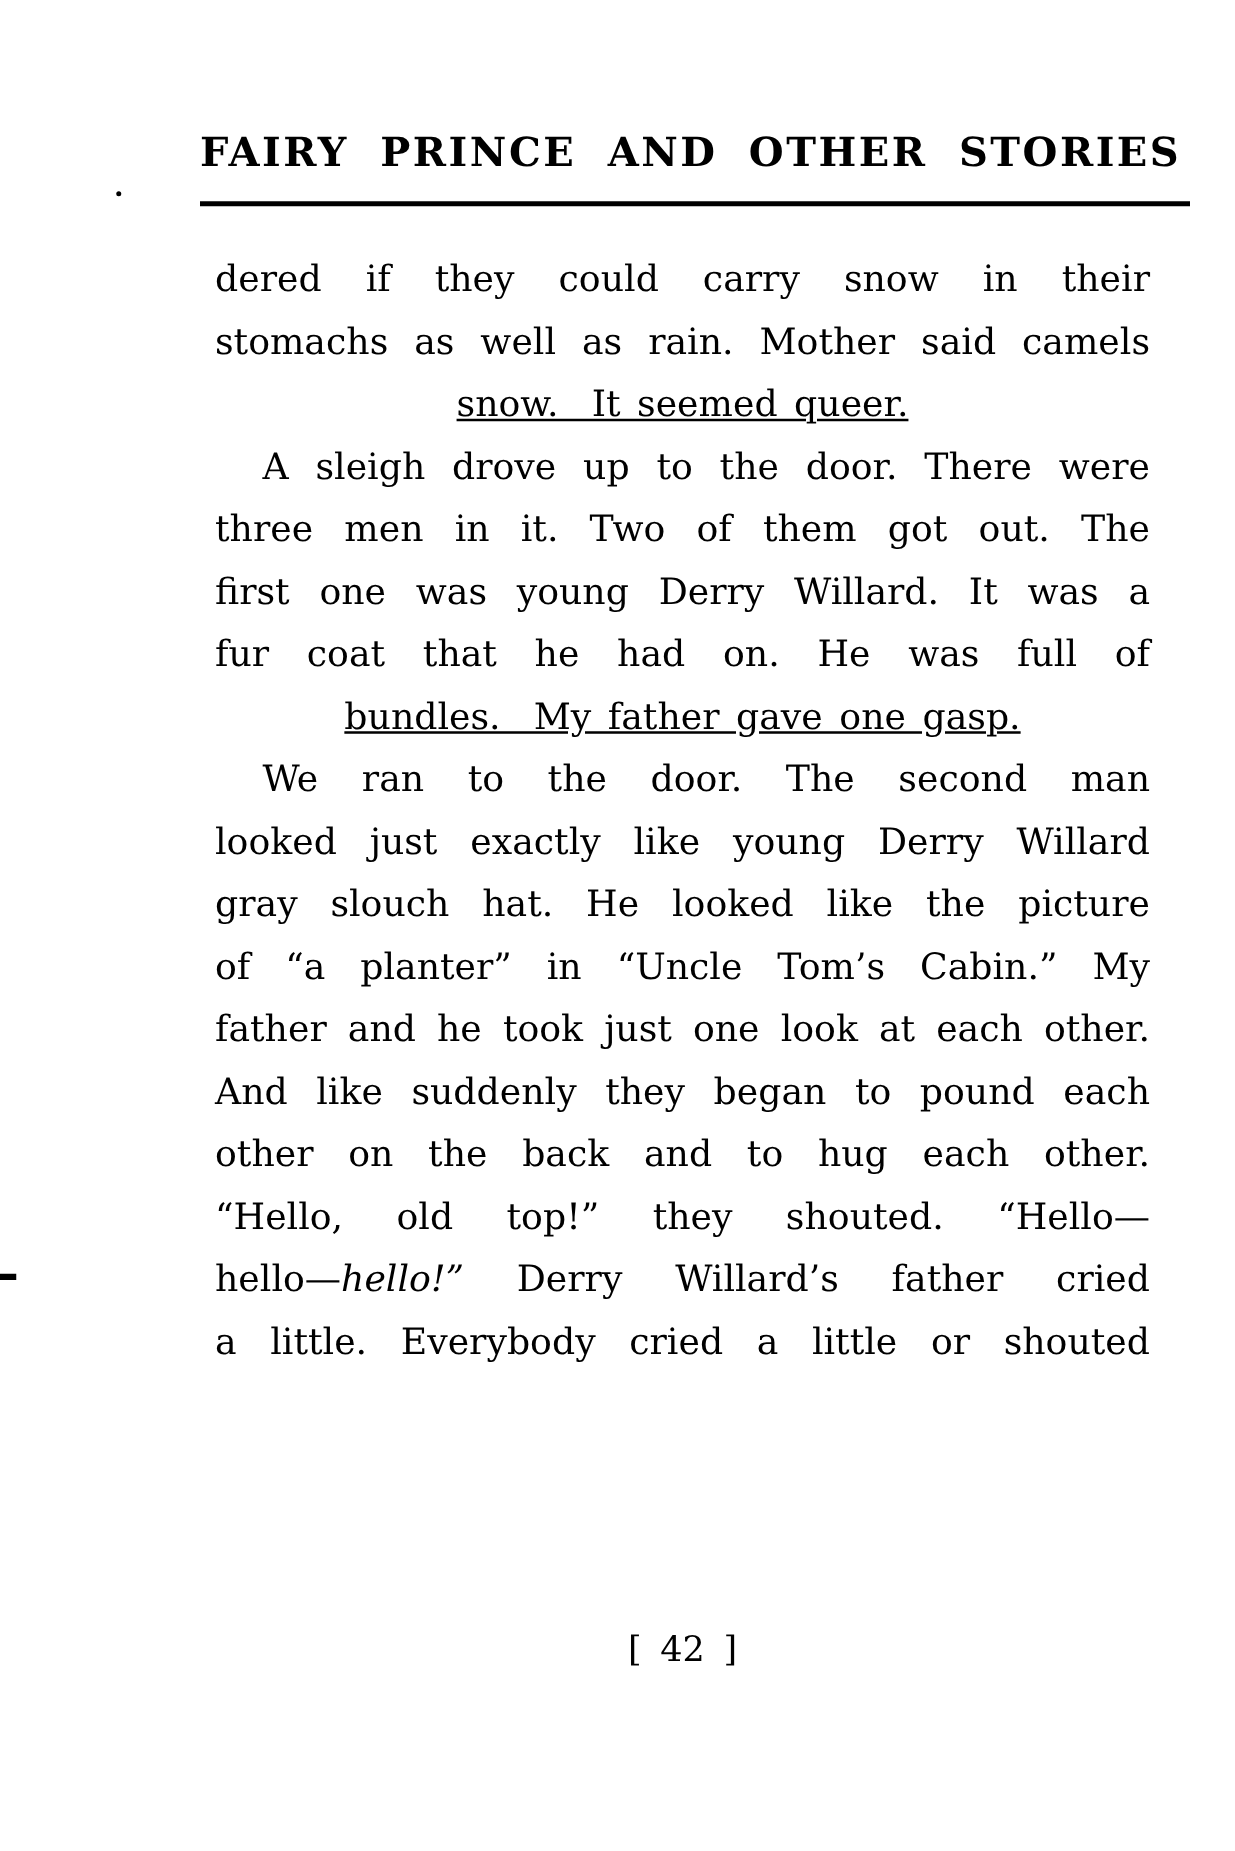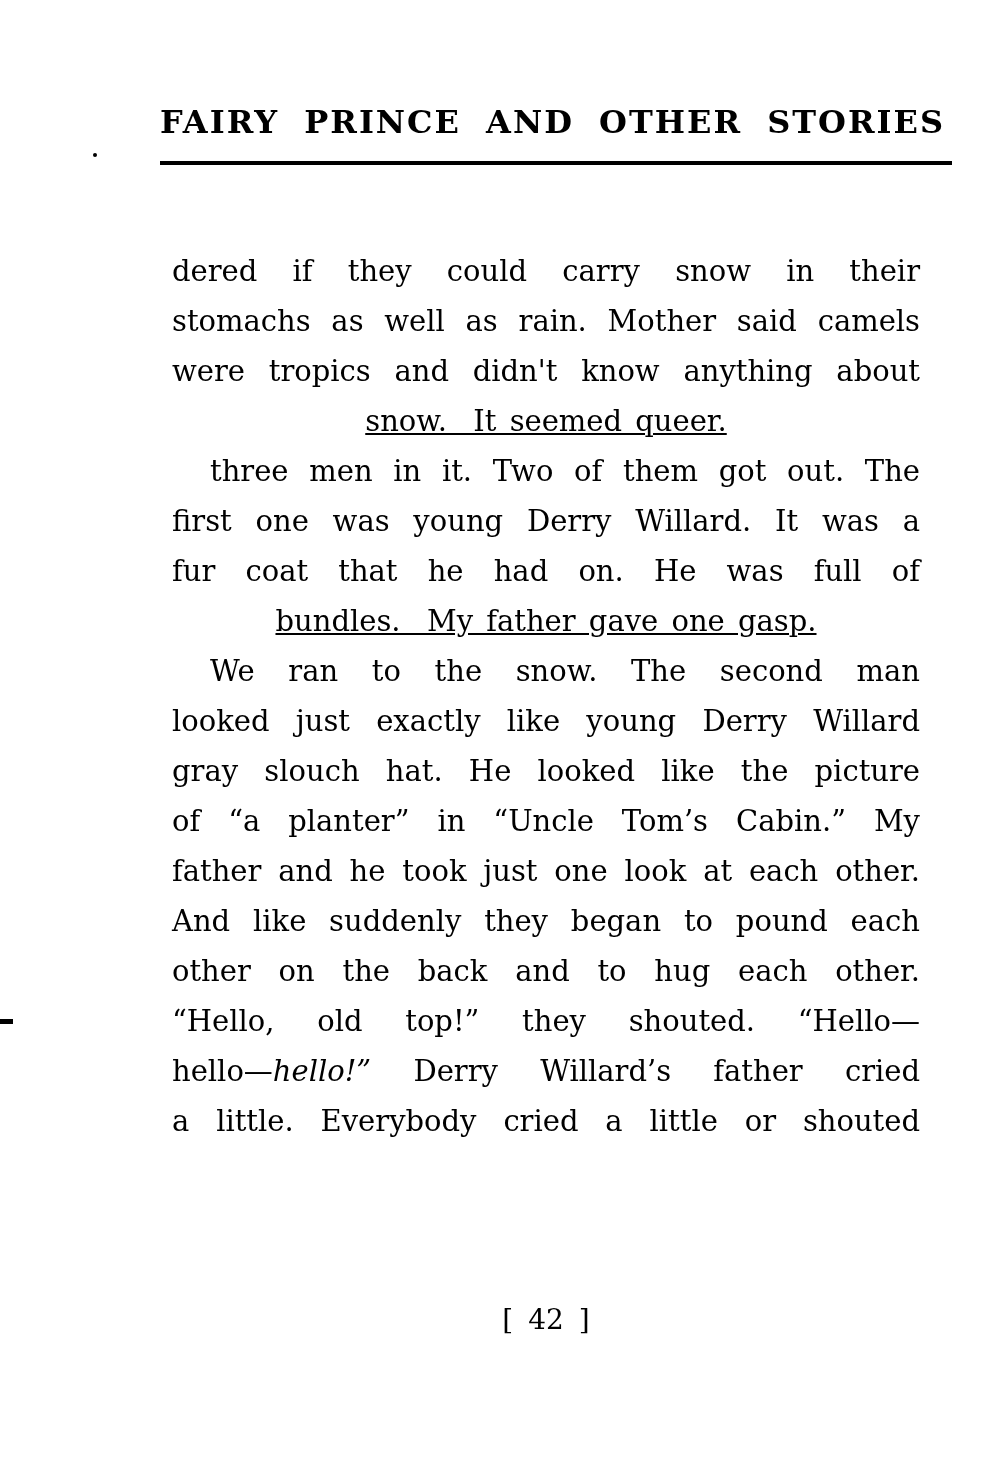--- a/index.html
+++ b/index.html
@@ -51,21 +51,21 @@
     text-justify: inter-word;
   }
   .l {
     text-align: center;
     white-space: pre-wrap;
     word-spacing: 4px;
     text-decoration: underline;
   }
   .para-std .line:first-child { text-indent: 38px; }
   .para-quote .line:first-child { text-indent: 21px; }
-  .para-first .line:first-child { text-indent: 0; margin-top: 48px; }
+  .para-first .line:first-child { text-indent: 0; }
   em { }
   .page-number {
     position: absolute;
     top: 1300px;
     left: 172px;
     width: 748px;
     height: 40px;
     line-height: 40px;
     text-align: center;
     font-size: 28px;
@@ -93,34 +93,34 @@
 <body>
 
 <div class="running-header">FAIRY PRINCE AND OTHER STORIES</div>
 <div class="header-rule"></div>
 
 <div class="body-text">
 
   <div class="para-first">
     <div class="line j">dered if they could carry snow in their</div>
     <div class="line j">stomachs as well as rain.  Mother said camels</div>
-    <div class="line j">were tropics and didn't know anything about</div>
     <div class="line l">snow.  It seemed queer.</div>
   </div>
 
   <div class="para-std">
+    <div class="line j">A sleigh drove up to the door.  There were</div>
     <div class="line j">three men in it.  Two of them got out.  The</div>
     <div class="line j">first one was young Derry Willard.  It was a</div>
     <div class="line j">fur coat that he had on.  He was full of</div>
     <div class="line l">bundles.  My father gave one gasp.</div>
   </div>
 
 
   <div class="para-std">
-    <div class="line j">We ran to the snow.  The second man</div>
+    <div class="line j">We ran to the door.  The second man</div>
     <div class="line j">looked just exactly like young Derry Willard</div>
     <div class="line j">gray slouch hat.  He looked like the picture</div>
     <div class="line j">of “a planter” in “Uncle Tom’s Cabin.”  My</div>
     <div class="line j">father and he took just one look at each other.</div>
     <div class="line j">And like suddenly they began to pound each</div>
     <div class="line j">other on the back and to hug each other.</div>
     <div class="line j">“Hello, old top!” they shouted.  “Hello—</div>
     <div class="line j"><span>hello—</span><em>hello!”</em><span> Derry Willard’s father cried</span></div>
     <div class="line j">a little.  Everybody cried a little or shouted</div>
   </div>

